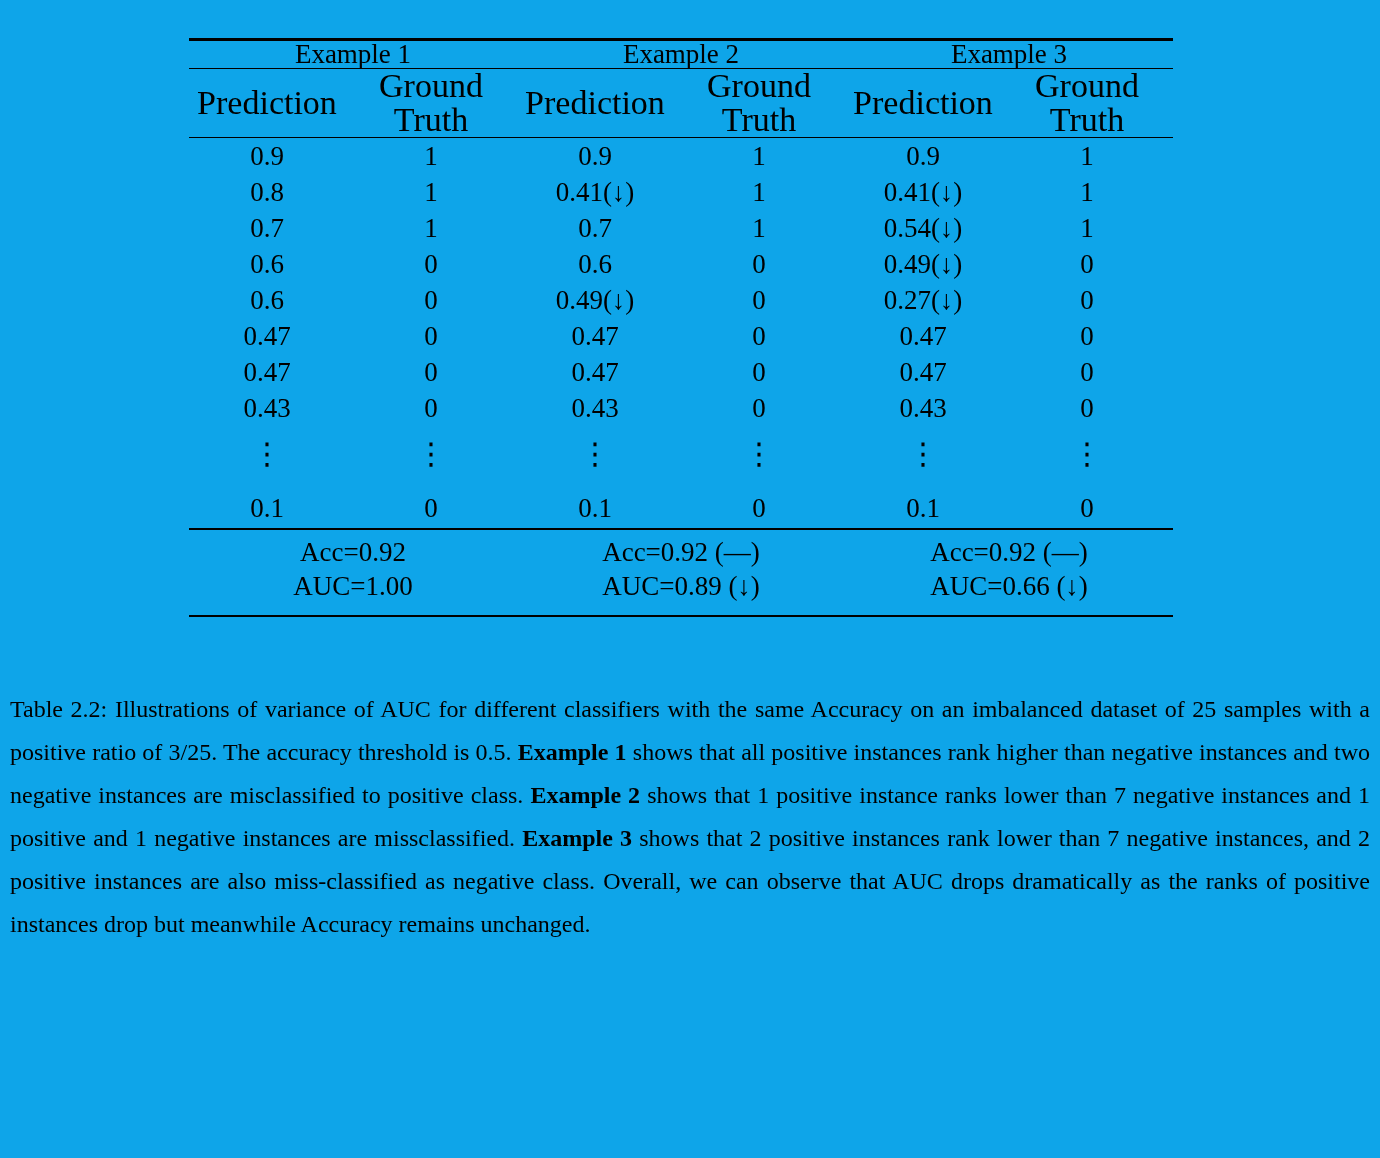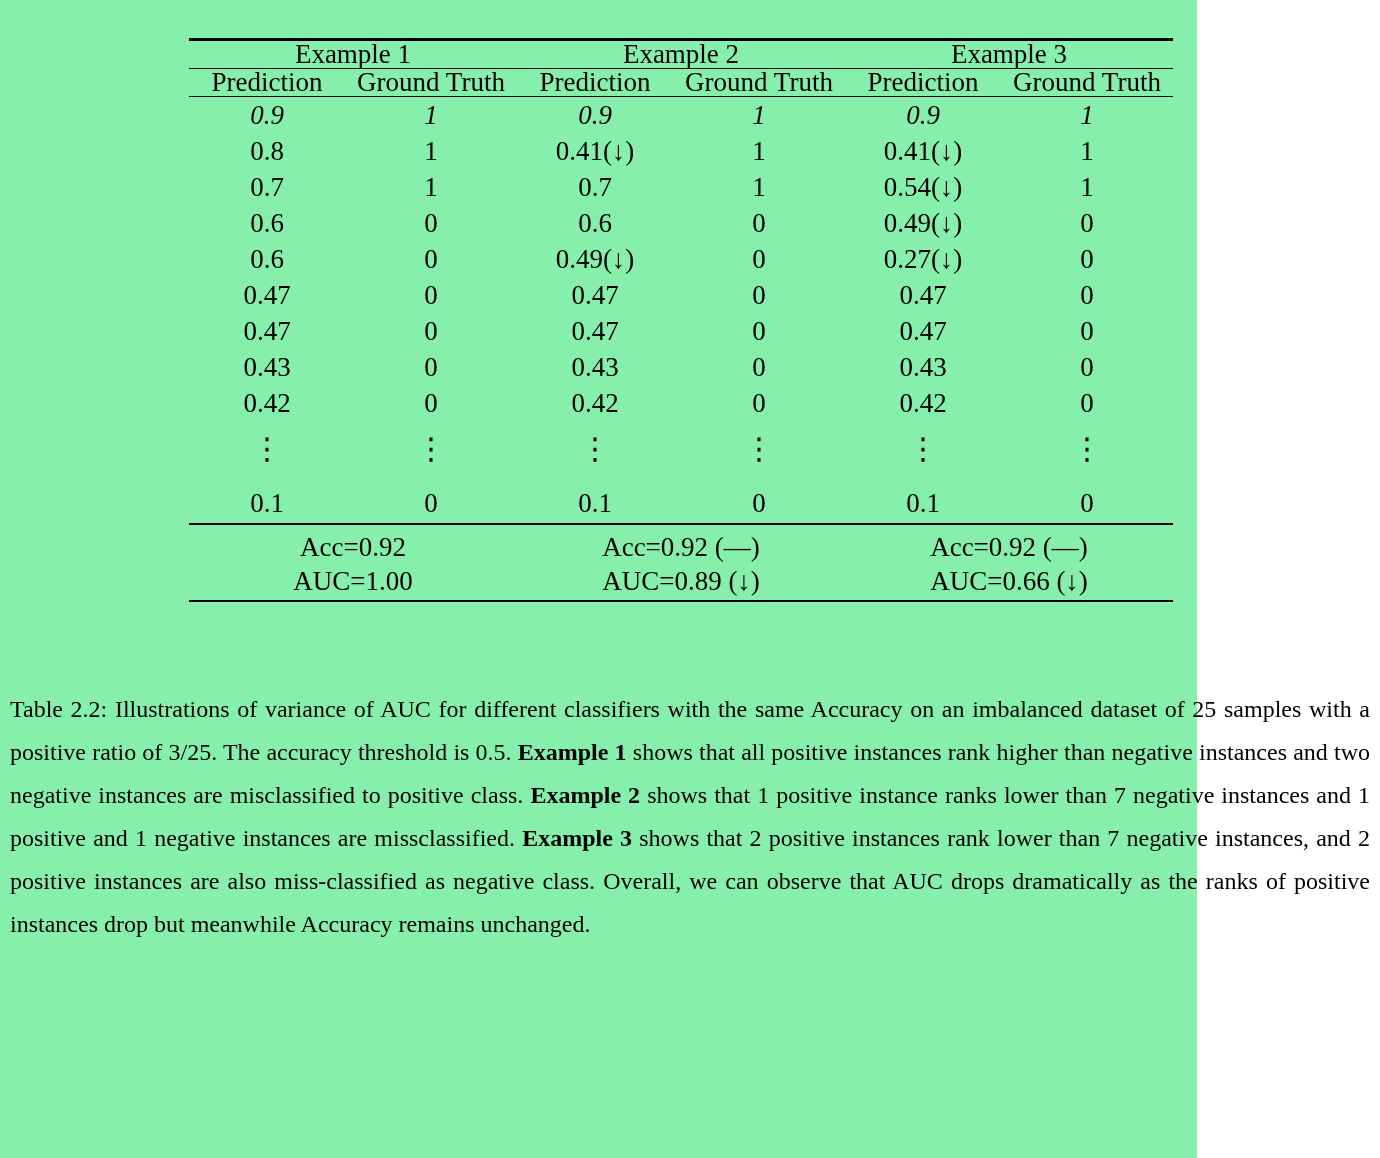--- a/index.html
+++ b/index.html
@@ -10,23 +10,23 @@
   body {
     width: 1380px;
     height: 1158px;
     font-family: "Liberation Serif", "DejaVu Serif", serif;
     color: #000000;
     overflow: hidden;
   }
 
   #page {
     position: relative;
-    width: 1197px;
+    width: 1380px;
     height: 1158px;
-    background: #86efac;
+    background: #0ea5e9;
   }
 
   
   .table-wrap {
     position: absolute;
     left: 189px;
     top: 38px;
     width: 984px;
   }
 
@@ -41,32 +41,32 @@
   table.auc-table th {
     padding: 0;
     margin: 0;
     font-weight: normal;
     text-align: center;
     vertical-align: middle;
   }
 
   
   .rule-top td { border-top: 3px solid #000; }
-  .rule-thin td { border-top: 1.6px solid #000; font-style: italic; }
+  .rule-thin td { border-top: 1.6px solid #000; }
 
   .grp-head td {
     font-weight: bold;
     font-size: 27px;
     padding-top: 5px;
     padding-bottom: 4px;
   }
   .grp-head td.grp { border-bottom: 1.6px solid #000; }
 
   .col-head td {
-    font-size: 27px;
+    font-size: 34px;
     padding-top: 4px;
     padding-bottom: 3px;
   }
 
   .data-row td {
     font-size: 27px;
     height: 36px;
     padding-top: 0px;
     padding-bottom: 0px;
   }
@@ -90,21 +90,21 @@
     transform: translateY(-2px);
   }
 
   .last-data td { height: 40px; padding-bottom: 2px; }
 
   .summary-row td {
     font-size: 27px;
     height: 34px;
   }
   .summary-row.sum-first td { border-top: 2.4px solid #000; padding-top: 5px; text-align: center; }
-  .summary-row.sum-last td { padding-bottom: 2px; }
+  .summary-row.sum-last td { padding-bottom: 12px; }
   .rule-bottom td { border-top: 2.6px solid #000; }
 
   
   .c-pred { width: 156px; }
   .c-gt   { width: 172px; }
 
   
   .caption {
     position: absolute;
     left: 10px;
@@ -207,28 +207,20 @@
             <td>0</td>
           </tr>
           <tr class="data-row">
             <td><span>0.43</span></td>
             <td>0</td>
             <td><span>0.43</span></td>
             <td>0</td>
             <td><span>0.43</span></td>
             <td>0</td>
           </tr>
-          <tr class="data-row">
-            <td><span>0.42</span></td>
-            <td>0</td>
-            <td><span>0.42</span></td>
-            <td>0</td>
-            <td><span>0.42</span></td>
-            <td>0</td>
-          </tr>
           <tr class="vdots">
             <td><span class="dots">⋮</span></td>
             <td><span class="dots">⋮</span></td>
             <td><span class="dots">⋮</span></td>
             <td><span class="dots">⋮</span></td>
             <td><span class="dots">⋮</span></td>
             <td><span class="dots">⋮</span></td>
           </tr>
           <tr class="data-row last-data">
             <td>0.1</td>

